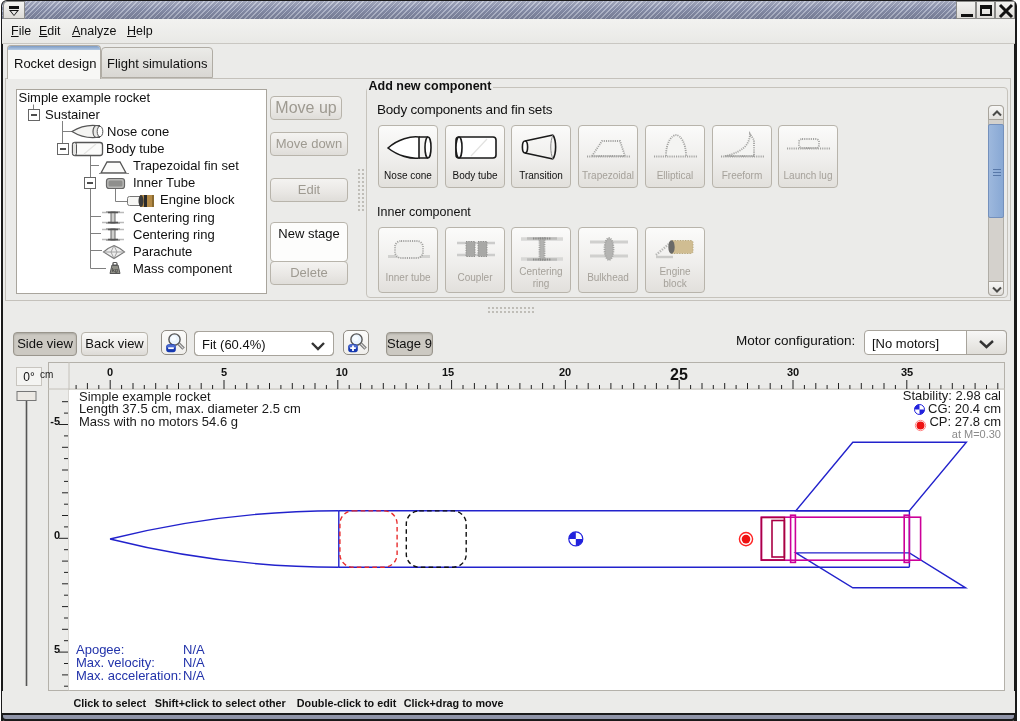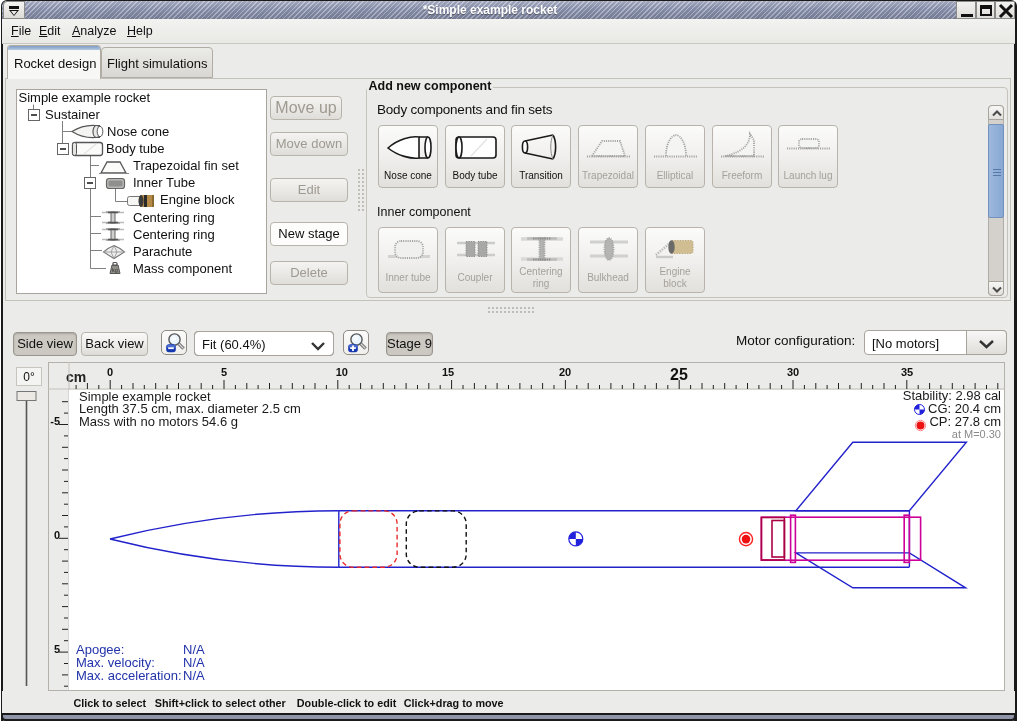--- a/index.html
+++ b/index.html
@@ -13,21 +13,20 @@
 svg{position:absolute;overflow:visible}
 </style></head><body>
 
 <div class="abs" style="left:1px;top:0;width:1016px;height:721px;background:#ebebe9;border-left:2px solid #1a1a1a;border-right:3px solid #1a1a1a;border-radius:6px 6px 0 0;border-top:1px solid #1a1a1a"></div>
 <div class="abs" style="left:1017px;top:0;width:3px;height:721px;background:#fff"></div>
 <div class="abs" style="left:1px;top:713px;width:1015px;height:8px;background:#1a1a1a;border-radius:0 0 4px 4px"></div>
 <div class="abs" style="left:3px;top:714.5px;width:1011px;height:4px;background:#8f94a8;border-radius:0 0 3px 3px"></div>
 
 <div class="abs" style="left:2px;top:1px;width:1013px;height:18px;border-radius:5px 5px 0 0;background:repeating-linear-gradient(135deg,#b2b8cc 0 1.1px,#848ba6 1.1px 3.4px)">
 <div class="abs" style="left:0;top:0;width:100%;height:100%;border-radius:5px 5px 0 0;background:linear-gradient(rgba(255,255,255,.25),rgba(255,255,255,0) 45%,rgba(0,0,0,.12))"></div>
-<div class="abs" style="left:0;top:2px;width:976px;text-align:center;font-size:12px;font-weight:bold;color:#fff;text-shadow:0 1px 1px rgba(0,0,0,.4)">*Simple example rocket</div>
 </div>
 <div class="abs" style="left:3px;top:1px;width:22px;height:18px;background:linear-gradient(#f4f4f2,#dddbd7);border:1px solid #8a8a88;border-radius:4px 0 0 0">
  <div class="abs" style="left:5px;top:4px;width:10px;height:3px;background:#111"></div>
  <div class="abs" style="left:5px;top:8px;width:0;height:0;border-left:5px solid transparent;border-right:5px solid transparent;border-top:6px solid #111"></div>
  <div class="abs" style="left:7px;top:9px;width:0;height:0;border-left:3px solid transparent;border-right:3px solid transparent;border-top:4px solid #e8e8e6"></div>
 </div>
 <div class="abs" style="left:956px;top:1px;width:20px;height:18px;background:linear-gradient(#f2f2f0,#dedcd8);border:1px solid #8a8a88">
     <div class="abs" style="left:4px;top:12px;width:12px;height:3px;background:#111"></div>
   </div>
 <div class="abs" style="left:976px;top:1px;width:19px;height:18px;background:linear-gradient(#f2f2f0,#dedcd8);border:1px solid #8a8a88">
@@ -127,21 +126,21 @@
 
 <g transform="translate(107,262)">
  <path d="M5 3 L3 11.5 H13 L11 3 Z" fill="#909088" stroke="#555" stroke-width="1"></path>
  <rect x="6" y="0.5" width="4" height="3" rx="1" fill="none" stroke="#555" stroke-width="1.2"></rect>
  <text x="8" y="10" font-size="5.5" fill="#333" text-anchor="middle" font-family="Liberation Sans">kg</text>
 </g>
 </svg>
 <div class="btn dis" style="left:270px;top:96px;width:72px;height:24px;line-height:22px;font-size:16px;white-space:nowrap;">Move up</div>
 <div class="btn dis" style="left:270px;top:132px;width:78px;height:24px;line-height:22px;font-size:13px;white-space:nowrap;">Move down</div>
 <div class="btn dis" style="left:270px;top:178px;width:78px;height:24px;line-height:22px;font-size:13px;white-space:nowrap;">Edit</div>
-<div class="btn " style="left:270px;top:222px;width:78px;height:24px;line-height:22px;font-size:13px;white-space:nowrap;background:#fdfdfc;">New stage</div>
+<div class="btn " style="left:270px;top:222px;width:78px;height:40px;line-height:22px;font-size:13px;white-space:nowrap;background:#fdfdfc;">New stage</div>
 <div class="btn dis" style="left:270px;top:261px;width:78px;height:24px;line-height:22px;font-size:13px;white-space:nowrap;">Delete</div>
 <svg class="abs" style="left:357px;top:168px" width="8" height="44">
     <circle cx="2" cy="2" r="0.9" fill="#aaa7a0"></circle>
     <circle cx="6" cy="2" r="0.9" fill="#aaa7a0"></circle>
     <circle cx="2" cy="6" r="0.9" fill="#aaa7a0"></circle>
     <circle cx="6" cy="6" r="0.9" fill="#aaa7a0"></circle>
     <circle cx="2" cy="10" r="0.9" fill="#aaa7a0"></circle>
     <circle cx="6" cy="10" r="0.9" fill="#aaa7a0"></circle>
     <circle cx="2" cy="14" r="0.9" fill="#aaa7a0"></circle>
     <circle cx="6" cy="14" r="0.9" fill="#aaa7a0"></circle>
@@ -341,21 +340,21 @@
 <svg class="abs" style="left:978px;top:339px" width="18" height="10">
     <path d="M2 2 L8.5 8 L15 2" stroke="#333" stroke-width="2.4" fill="none"></path>
   </svg>
 
 <div class="abs" style="left:16px;top:367px;width:26px;height:19px;background:#f4f4f2;border:1px solid #c8c5bf;text-align:center;font-size:12px;line-height:18px;color:#101010">0°</div>
 <svg class="abs" style="left:0;top:0" width="60" height="721" fill="none">
  <path d="M26.5 395 V686" stroke="#555" stroke-width="1.6"></path>
  <rect x="17" y="391.5" width="19" height="9" fill="#ece9e4" stroke="#777" stroke-width="1"></rect>
 </svg>
 <div class="abs" style="left:48px;top:362px;width:957px;height:329px;border:1px solid #b4b1aa;background:#ebebe9"></div>
-<div class="abs" style="left:66px;top:369px;font-size:14px;font-weight:bold;color:#222">cm</div>
+<div class="abs" style="left:40px;top:369px;font-size:10px;font-weight:normal;color:#222">cm</div>
 <svg class="abs" style="left:48px;top:362px" width="957" height="329" fill="none">
  <path d="M21 0 V329 M0 27 H957" stroke="#c4c1ba" stroke-width="1"></path>
  <path d="M76.1 23.0V27 M87.4 21.0V27 M98.8 23.0V27 M110.2 18.0V27 M121.6 23.0V27 M133.0 21.0V27 M144.3 23.0V27 M155.7 21.0V27 M167.1 23.0V27 M178.5 21.0V27 M189.9 23.0V27 M201.2 21.0V27 M212.6 23.0V27 M224.0 18.0V27 M235.4 23.0V27 M246.8 21.0V27 M258.1 23.0V27 M269.5 21.0V27 M280.9 23.0V27 M292.3 21.0V27 M303.7 23.0V27 M315.0 21.0V27 M326.4 23.0V27 M337.8 18.0V27 M349.2 23.0V27 M360.6 21.0V27 M371.9 23.0V27 M383.3 21.0V27 M394.7 23.0V27 M406.1 21.0V27 M417.5 23.0V27 M428.8 21.0V27 M440.2 23.0V27 M451.6 18.0V27 M463.0 23.0V27 M474.4 21.0V27 M485.7 23.0V27 M497.1 21.0V27 M508.5 23.0V27 M519.9 21.0V27 M531.3 23.0V27 M542.6 21.0V27 M554.0 23.0V27 M565.4 18.0V27 M576.8 23.0V27 M588.2 21.0V27 M599.5 23.0V27 M610.9 21.0V27 M622.3 23.0V27 M633.7 21.0V27 M645.1 23.0V27 M656.4 21.0V27 M667.8 23.0V27 M679.2 18.0V27 M690.6 23.0V27 M702.0 21.0V27 M713.3 23.0V27 M724.7 21.0V27 M736.1 23.0V27 M747.5 21.0V27 M758.9 23.0V27 M770.2 21.0V27 M781.6 23.0V27 M793.0 18.0V27 M804.4 23.0V27 M815.8 21.0V27 M827.1 23.0V27 M838.5 21.0V27 M849.9 23.0V27 M861.3 21.0V27 M872.7 23.0V27 M884.0 21.0V27 M895.4 23.0V27 M906.8 18.0V27 M918.2 23.0V27 M929.6 21.0V27 M940.9 23.0V27 M952.3 21.0V27 M963.7 23.0V27 M975.1 21.0V27 M986.5 23.0V27 M997.8 21.0V27" transform="translate(-48,0)" stroke="#222" stroke-width="1"></path>
  <path d="M14.0 39.7H20 M16.0 51.1H20 M11.0 62.5H20 M16.0 73.9H20 M14.0 85.3H20 M16.0 96.6H20 M14.0 108.0H20 M16.0 119.4H20 M14.0 130.8H20 M16.0 142.2H20 M14.0 153.5H20 M16.0 164.9H20 M11.0 176.3H20 M16.0 187.7H20 M14.0 199.1H20 M16.0 210.4H20 M14.0 221.8H20 M16.0 233.2H20 M14.0 244.6H20 M16.0 256.0H20 M14.0 267.3H20 M16.0 278.7H20 M11.0 290.1H20 M16.0 301.5H20 M14.0 312.9H20 M16.0 324.2H20" stroke="#222" stroke-width="1"></path>
 </svg>
 <div class="abs" style="left:100px;top:366px;width:20px;text-align:center;font-size:11px;font-weight:bold;color:#111">0</div>
 <div class="abs" style="left:214px;top:366px;width:20px;text-align:center;font-size:11px;font-weight:bold;color:#111">5</div>
 <div class="abs" style="left:328px;top:366px;width:20px;text-align:right;font-size:11px;font-weight:bold;color:#111">10</div>
 <div class="abs" style="left:442px;top:366px;width:20px;text-align:left;font-size:11px;font-weight:bold;color:#111">15</div>
 <div class="abs" style="left:555px;top:366px;width:20px;text-align:center;font-size:11px;font-weight:bold;color:#111">20</div>

